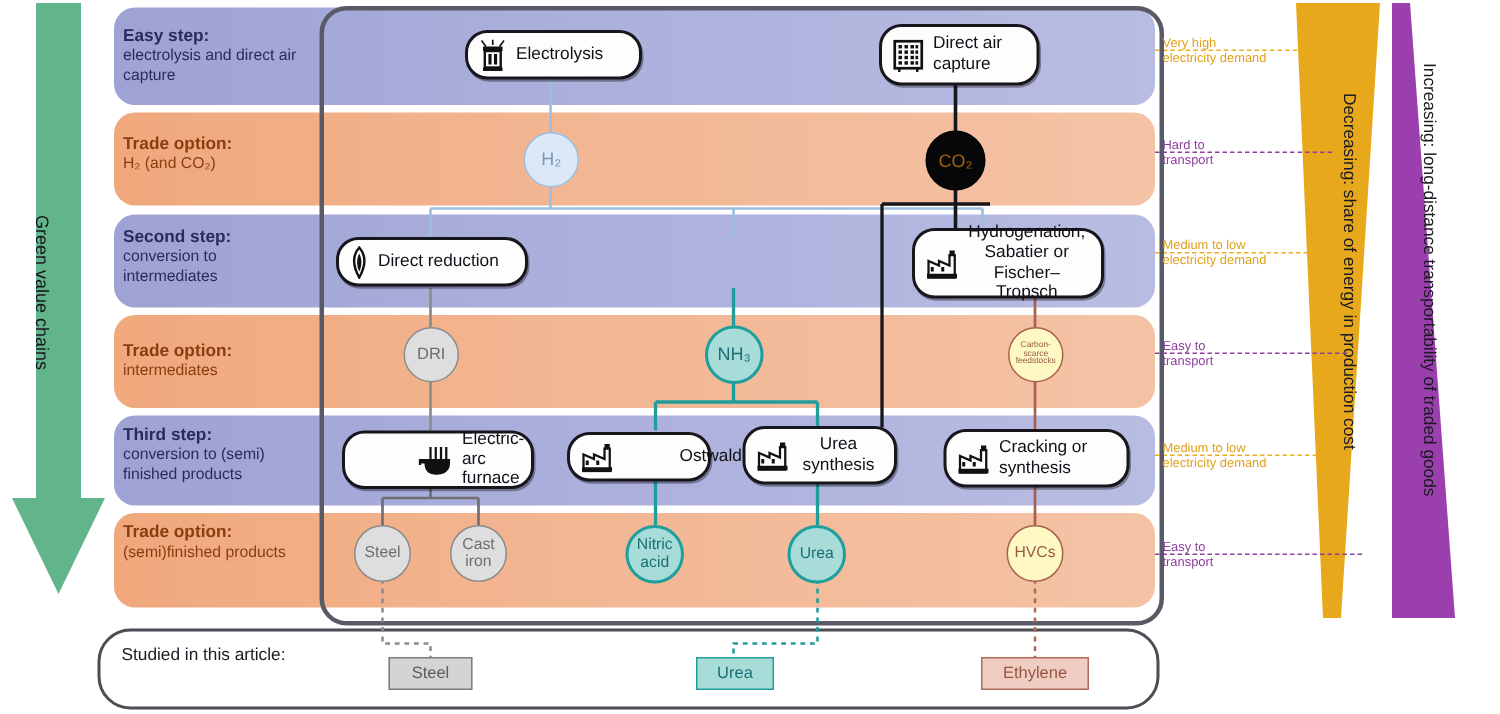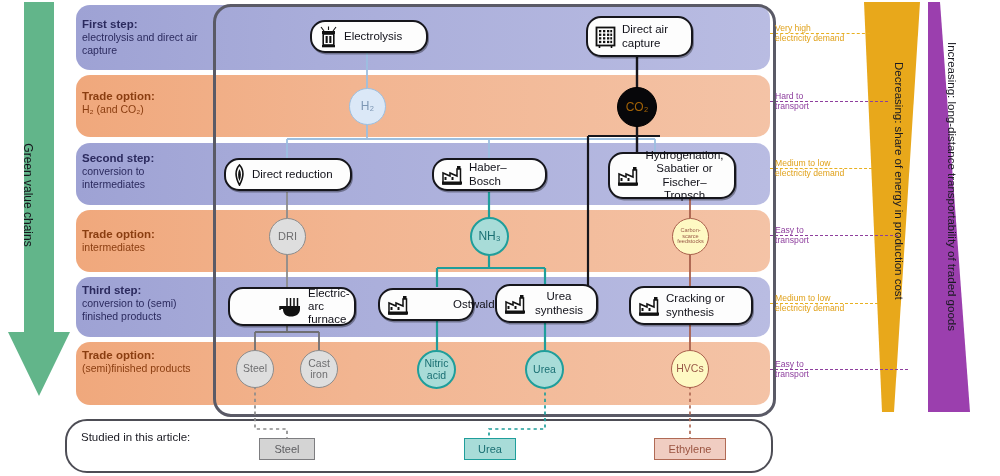--- a/index.html
+++ b/index.html
@@ -95,21 +95,21 @@
   <div class="wtext" style="left:958px;top:42px;">Increasing: long-distance transportability of traded goods</div>
 
   <div class="band purple" style="left:76px;top:5px;width:694px;height:65px;"></div>
   <div class="band orange" style="left:76px;top:75px;width:694px;height:62px;"></div>
   <div class="band purple" style="left:76px;top:143px;width:694px;height:62px;"></div>
   <div class="band orange" style="left:76px;top:210px;width:694px;height:62px;"></div>
   <div class="band purple" style="left:76px;top:277px;width:694px;height:60px;"></div>
   <div class="band orange" style="left:76px;top:342px;width:694px;height:63px;"></div>
 
   <div class="rowlabel" style="top:18px;">
-    <span class="t1">First step:</span>
+    <span class="t1">Easy step:</span>
     <span class="t2">electrolysis and
 direct air capture</span>
   </div>
   <div class="rowlabel orange" style="top:90px;">
     <span class="t1">Trade option:</span>
     <span class="t2">H₂ (and CO₂)</span>
   </div>
   <div class="rowlabel" style="top:152px;">
     <span class="t1">Second step:</span>
     <span class="t2">conversion to
@@ -224,30 +224,20 @@
   </div>
 
   <div class="pbox" style="left:224px;top:158px;width:128px;height:33px;">
     <svg class="ico" width="13" height="22" viewBox="0 0 13 22">
       <path d="M6.5 1 C2 6 1.5 12 6.5 21 C11.5 12 11 6 6.5 1 Z" fill="none" stroke="#111" stroke-width="1.6"></path>
       <path d="M6.5 5 C4.6 8.5 4.6 13 6.5 17 C8.4 13 8.4 8.5 6.5 5 Z" fill="#111"></path>
     </svg>
     <span class="lbl">Direct reduction</span>
   </div>
 
-  <div class="pbox" style="left:432px;top:158px;width:115px;height:33px;">
-    <svg class="ico" width="22" height="20" viewBox="0 0 22 20">
-      <path d="M2 19 L2 8 L9 11 L9 8 L16 11 L16 4 L19.5 4 L19.5 19 Z" fill="none" stroke="#111" stroke-width="1.5"></path>
-      <rect x="1" y="16.5" width="20" height="3" fill="#111"></rect>
-      <rect x="16" y="1" width="3.5" height="3" fill="#111"></rect>
-      <rect x="3.5" y="12" width="2" height="3" fill="#111"></rect>
-      <rect x="10.5" y="12" width="2" height="3" fill="#111"></rect>
-    </svg>
-    <span class="lbl">Haber–Bosch</span>
-  </div>
 
   <div class="pbox" style="left:608px;top:152px;width:128px;height:47px;">
     <svg class="ico" width="22" height="20" viewBox="0 0 22 20">
       <path d="M2 19 L2 8 L9 11 L9 8 L16 11 L16 4 L19.5 4 L19.5 19 Z" fill="none" stroke="#111" stroke-width="1.5"></path>
       <rect x="1" y="16.5" width="20" height="3" fill="#111"></rect>
       <rect x="16" y="1" width="3.5" height="3" fill="#111"></rect>
       <rect x="3.5" y="12" width="2" height="3" fill="#111"></rect>
       <rect x="10.5" y="12" width="2" height="3" fill="#111"></rect>
     </svg>
     <span class="lbl" style="text-align:center;flex:1;">Hydrogenation,

